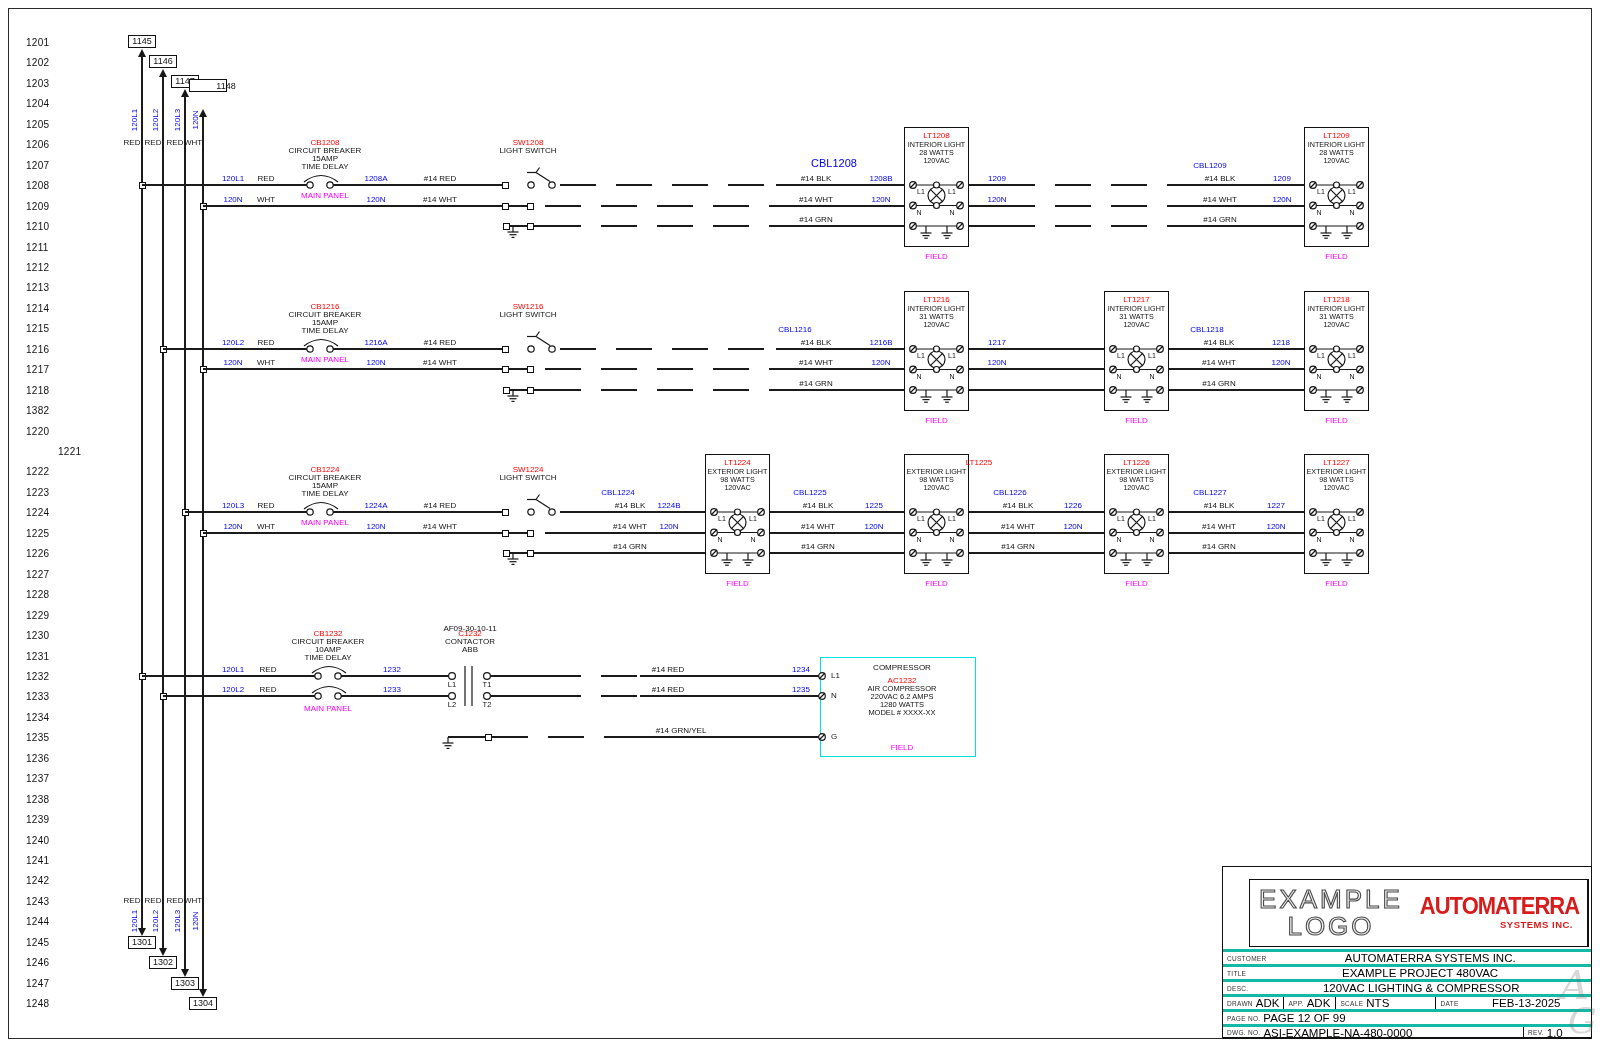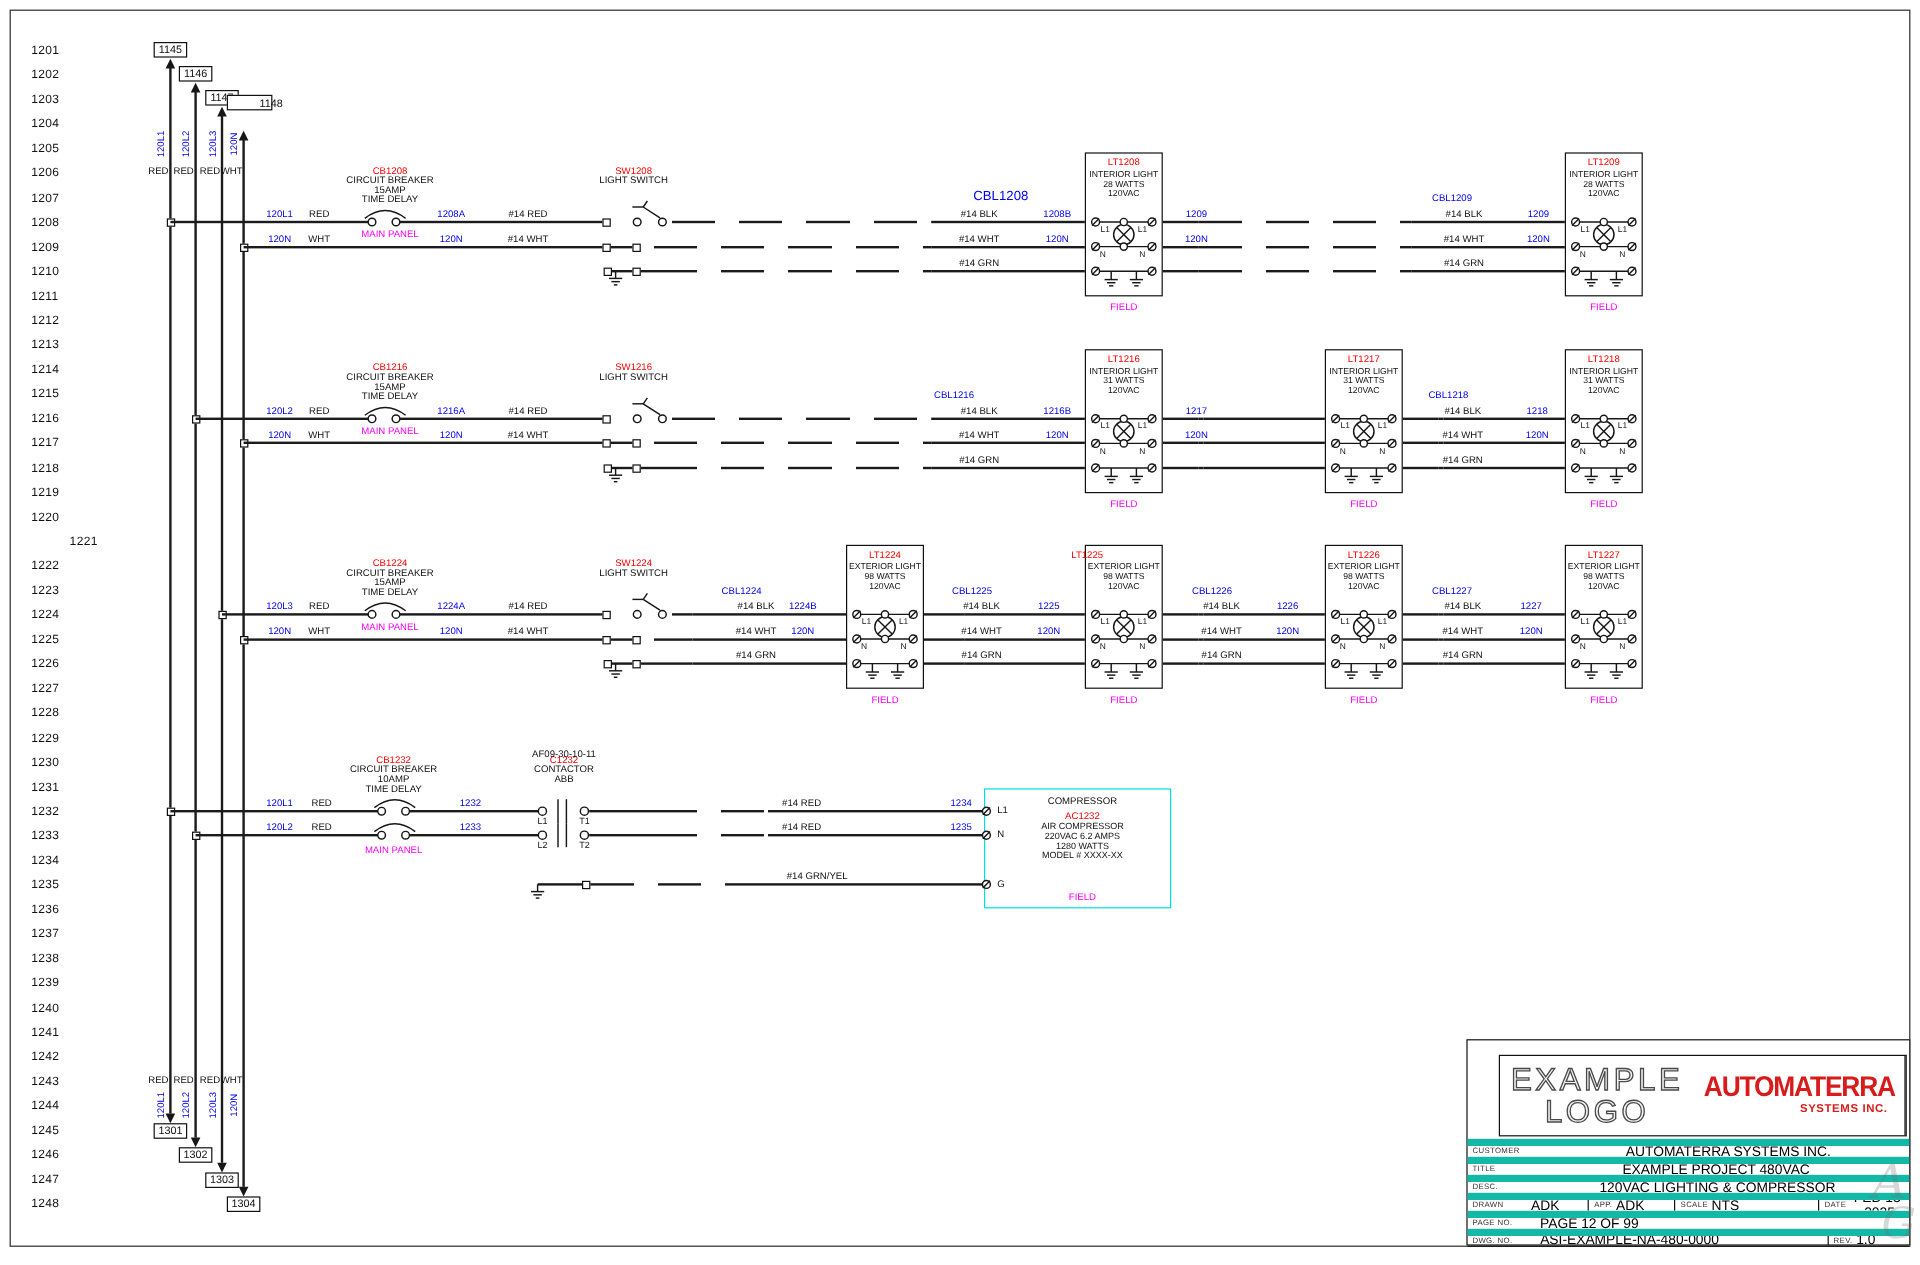--- a/index.html
+++ b/index.html
@@ -14,21 +14,21 @@
   .lbl{position:absolute;white-space:nowrap;color:#111;line-height:1.05;}
   .c-blue{color:#0000ee;} .c-red{color:#ff0000;} .c-mag{color:#ff00ff;}
   .refbox{position:absolute;width:28px;height:13px;border:1.2px solid #111;background:#fff;
           display:flex;align-items:center;justify-content:center;font-size:9px;box-sizing:border-box;}
   .tri{position:absolute;width:0;height:0;}
   .fixbox{position:absolute;border:1.3px solid #111;background:#fff;box-sizing:border-box;}
   .compbox{position:absolute;border:1.6px solid #00dfe0;background:#fff;box-sizing:border-box;}
   svg.sym{position:absolute;overflow:visible;}
   
   #tb{position:absolute;left:1222px;top:866px;width:370px;height:172px;border:1.2px solid #111;box-sizing:border-box;background:#fff;}
-  .tbrow{position:absolute;left:0;width:100%;border-top:6px solid #14b8a6;display:flex;align-items:center;box-sizing:border-box;overflow:hidden;gap:20px;}
+  .tbrow{position:absolute;left:0;width:100%;border-top:3px solid #14b8a6;display:flex;align-items:center;box-sizing:border-box;overflow:hidden;}
   .tl{font-size:6.5px;color:#333;padding:0 3px 0 4px;letter-spacing:0.3px;flex:0 0 auto;}
   .tv{font-size:11.5px;color:#000;}
   .tcell{height:100%;display:flex;align-items:center;border-left:1px solid #111;box-sizing:border-box;overflow:hidden;}
   #logobox{position:absolute;left:26px;top:12px;width:340px;height:68px;border:1.5px solid #111;display:flex;box-sizing:border-box;}
   #logoleft{width:176px;border-right:1.5px solid #111;box-sizing:border-box;padding-top:13px;}
   #logoname{font-size:22px;font-weight:bold;color:#d81c1c;text-align:center;letter-spacing:-1px;transform:scaleY(1.08);}
   #logosub{font-size:9.5px;font-weight:bold;color:#d81c1c;text-align:right;padding-right:14px;letter-spacing:0.5px;}
   #logoright{flex:1;display:flex;flex-direction:column;align-items:center;justify-content:center;}
   .outline{font-size:26px;line-height:27px;letter-spacing:3px;color:#f2f2f2;-webkit-text-stroke:1.1px #4a4a4a;}
   .wm{position:absolute;font-family:"DejaVu Serif",serif;font-style:italic;color:rgba(110,110,110,0.28);pointer-events:none;}
@@ -50,21 +50,21 @@
       <div class="lnum" style="top: 201px;">1209</div>
       <div class="lnum" style="top: 221px;">1210</div>
       <div class="lnum" style="top: 242px;">1211</div>
       <div class="lnum" style="top: 262px;">1212</div>
       <div class="lnum" style="top: 282px;">1213</div>
       <div class="lnum" style="top: 303px;">1214</div>
       <div class="lnum" style="top: 323px;">1215</div>
       <div class="lnum" style="top: 344px;">1216</div>
       <div class="lnum" style="top: 364px;">1217</div>
       <div class="lnum" style="top: 385px;">1218</div>
-      <div class="lnum" style="top: 405px;">1219</div>
+      <div class="lnum" style="top: 405px;">1382</div>
       <div class="lnum" style="top: 426px;">1220</div>
       <div class="lnum" style="top: 446px; margin-left: 32px;">1221</div>
       <div class="lnum" style="top: 466px;">1222</div>
       <div class="lnum" style="top: 487px;">1223</div>
       <div class="lnum" style="top: 507px;">1224</div>
       <div class="lnum" style="top: 528px;">1225</div>
       <div class="lnum" style="top: 548px;">1226</div>
       <div class="lnum" style="top: 569px;">1227</div>
       <div class="lnum" style="top: 589px;">1228</div>
       <div class="lnum" style="top: 610px;">1229</div>
@@ -681,21 +681,21 @@
           <line x1="22" y1="99" x2="22" y2="106"></line>
           <line x1="16.5" y1="106" x2="27.5" y2="106"></line>
           <line x1="18.5" y1="108.6" x2="25.5" y2="108.6"></line>
           <line x1="20.2" y1="111.2" x2="23.8" y2="111.2"></line>
           <line x1="43" y1="99" x2="43" y2="106"></line>
           <line x1="37.5" y1="106" x2="48.5" y2="106"></line>
           <line x1="39.5" y1="108.6" x2="46.5" y2="108.6"></line>
           <line x1="41.2" y1="111.2" x2="44.8" y2="111.2"></line>
         </g>
       </svg>
-      <div class="lbl c-red" style="left: 906px; top: 467px; font-size: 8px; transform: translate(-50%, -100%);">LT1225</div>
+      <div class="lbl c-red" style="left: 979px; top: 467px; font-size: 8px; transform: translate(-50%, -100%);">LT1225</div>
       <div class="lbl" style="left: 936.5px; top: 476px; font-size: 7.2px; transform: translate(-50%, -100%);">EXTERIOR LIGHT</div>
       <div class="lbl" style="left: 936.5px; top: 484px; font-size: 7.2px; transform: translate(-50%, -100%);">98 WATTS</div>
       <div class="lbl" style="left: 936.5px; top: 492px; font-size: 7.2px; transform: translate(-50%, -100%);">120VAC</div>
       <div class="lbl" style="left: 921px; top: 515px; font-size: 7px; transform: translate(-50%, 0%);">L1</div>
       <div class="lbl" style="left: 952px; top: 515px; font-size: 7px; transform: translate(-50%, 0%);">L1</div>
       <div class="lbl" style="left: 919px; top: 535.5px; font-size: 7px; transform: translate(-50%, 0%);">N</div>
       <div class="lbl" style="left: 952px; top: 535.5px; font-size: 7px; transform: translate(-50%, 0%);">N</div>
       <div class="lbl c-mag" style="left: 936.5px; top: 588px; font-size: 8px; transform: translate(-50%, -100%);">FIELD</div>
       <div class="fixbox" style="left: 1104px; top: 454px; width: 65px; height: 120px;"></div>
       <svg class="sym" width="65" height="120" viewBox="0 0 65 120" style="left: 1104px; top: 454px;">

